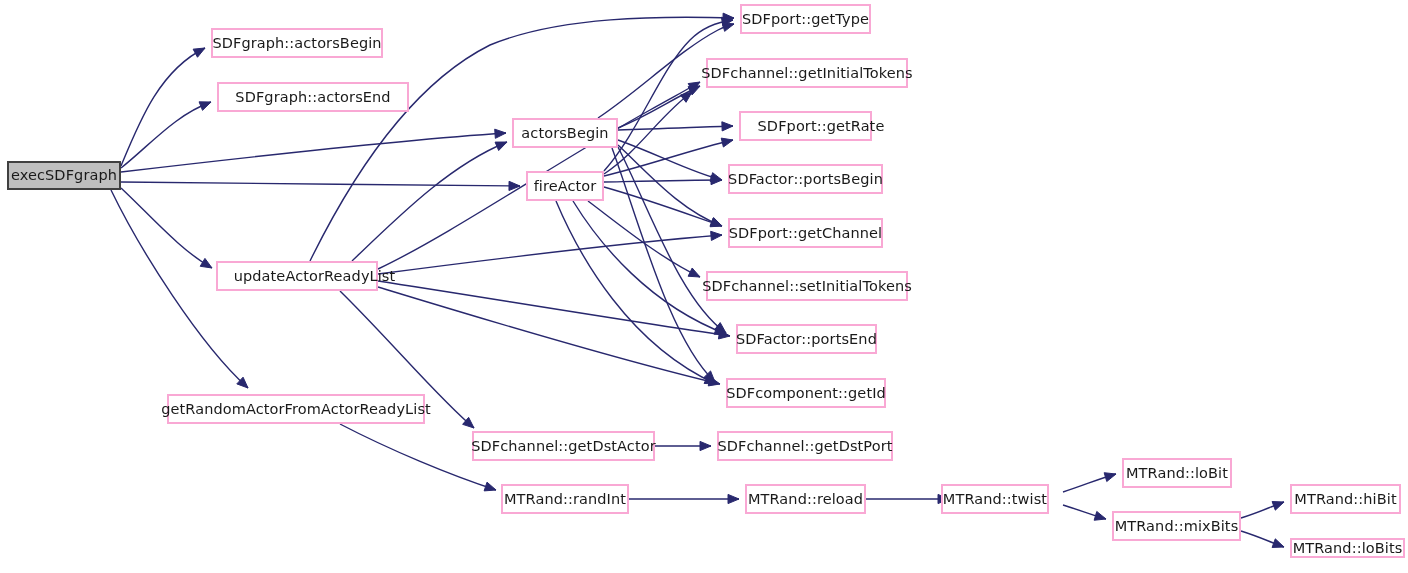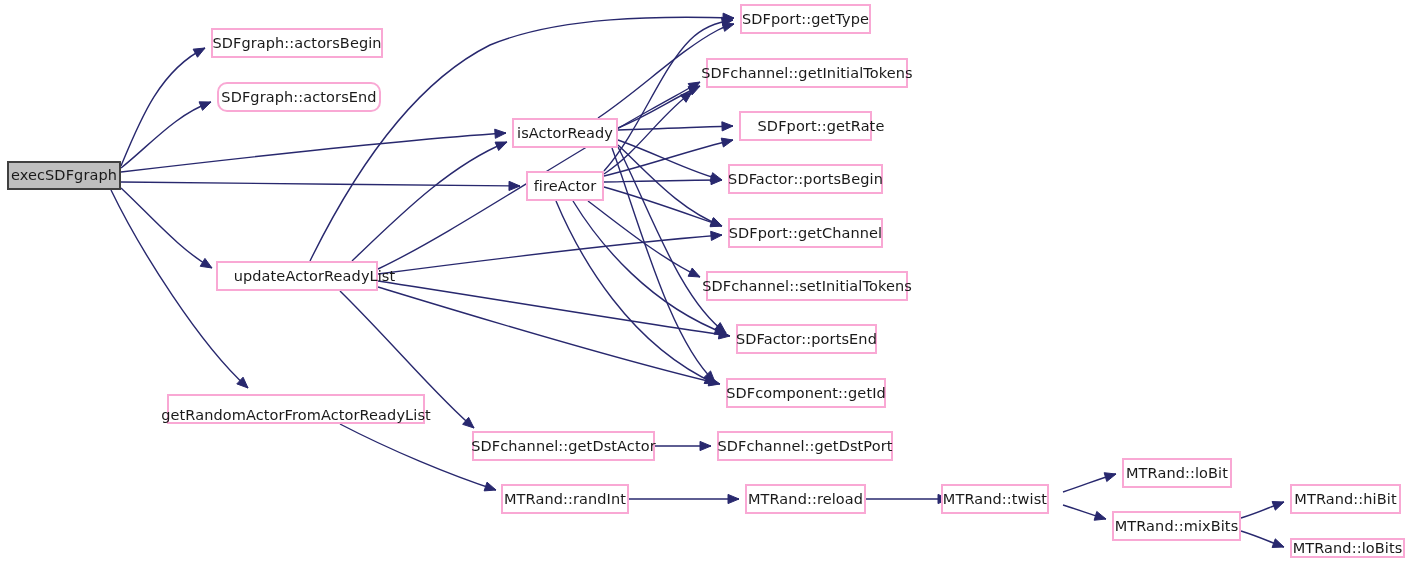--- a/index.html
+++ b/index.html
@@ -137,33 +137,33 @@
       <polygon points="1284,502 1275.3074388933203,510.1608444052464 1272.0856587316978,501.54341250298125" class="edge-head"></polygon>
       <path d="M1241,531 C1260,537 1270,542 1284,547" class="edge-path"></path>
       <polygon points="1284,547 1272.0856587316978,547.4565874970187 1275.3074388933203,538.8391555947537" class="edge-head"></polygon>
     </svg>
 <div class="node current" style="left: 7px; top: 161px; width: 114px; height: 29px;">
       <span class="node-label">execSDFgraph</span>
     </div>
     <div class="node" style="left: 211px; top: 28px; width: 172px; height: 30px;">
       <span class="node-label">SDFgraph::actorsBegin</span>
     </div>
-    <div class="node" style="left: 217px; top: 82px; width: 164px; height: 30px; border-radius: 10px;">
+    <div class="node" style="left: 217px; top: 82px; width: 192px; height: 30px;">
       <span class="node-label">SDFgraph::actorsEnd</span>
     </div>
     <div class="node" style="left: 512px; top: 118px; width: 106px; height: 30px;">
-      <span class="node-label">isActorReady</span>
+      <span class="node-label">actorsBegin</span>
     </div>
     <div class="node" style="left: 526px; top: 171px; width: 78px; height: 30px;">
       <span class="node-label">fireActor</span>
     </div>
     <div class="node" style="left: 216px; top: 261px; width: 162px; height: 30px; padding-left: 35px;">
       <span class="node-label">updateActorReadyList</span>
     </div>
-    <div class="node" style="left: 167px; top: 394px; width: 258px; height: 30px; align-items: flex-end;">
+    <div class="node" style="left: 167px; top: 394px; width: 258px; height: 30px;">
       <span class="node-label">getRandomActorFromActorReadyList</span>
     </div>
     <div class="node" style="left: 740px; top: 4px; width: 131px; height: 30px;">
       <span class="node-label">SDFport::getType</span>
     </div>
     <div class="node" style="left: 706px; top: 58px; width: 202px; height: 30px;">
       <span class="node-label">SDFchannel::getInitialTokens</span>
     </div>
     <div class="node" style="left: 739px; top: 111px; width: 133px; height: 30px; padding-left: 31px;">
       <span class="node-label">SDFport::getRate</span>

